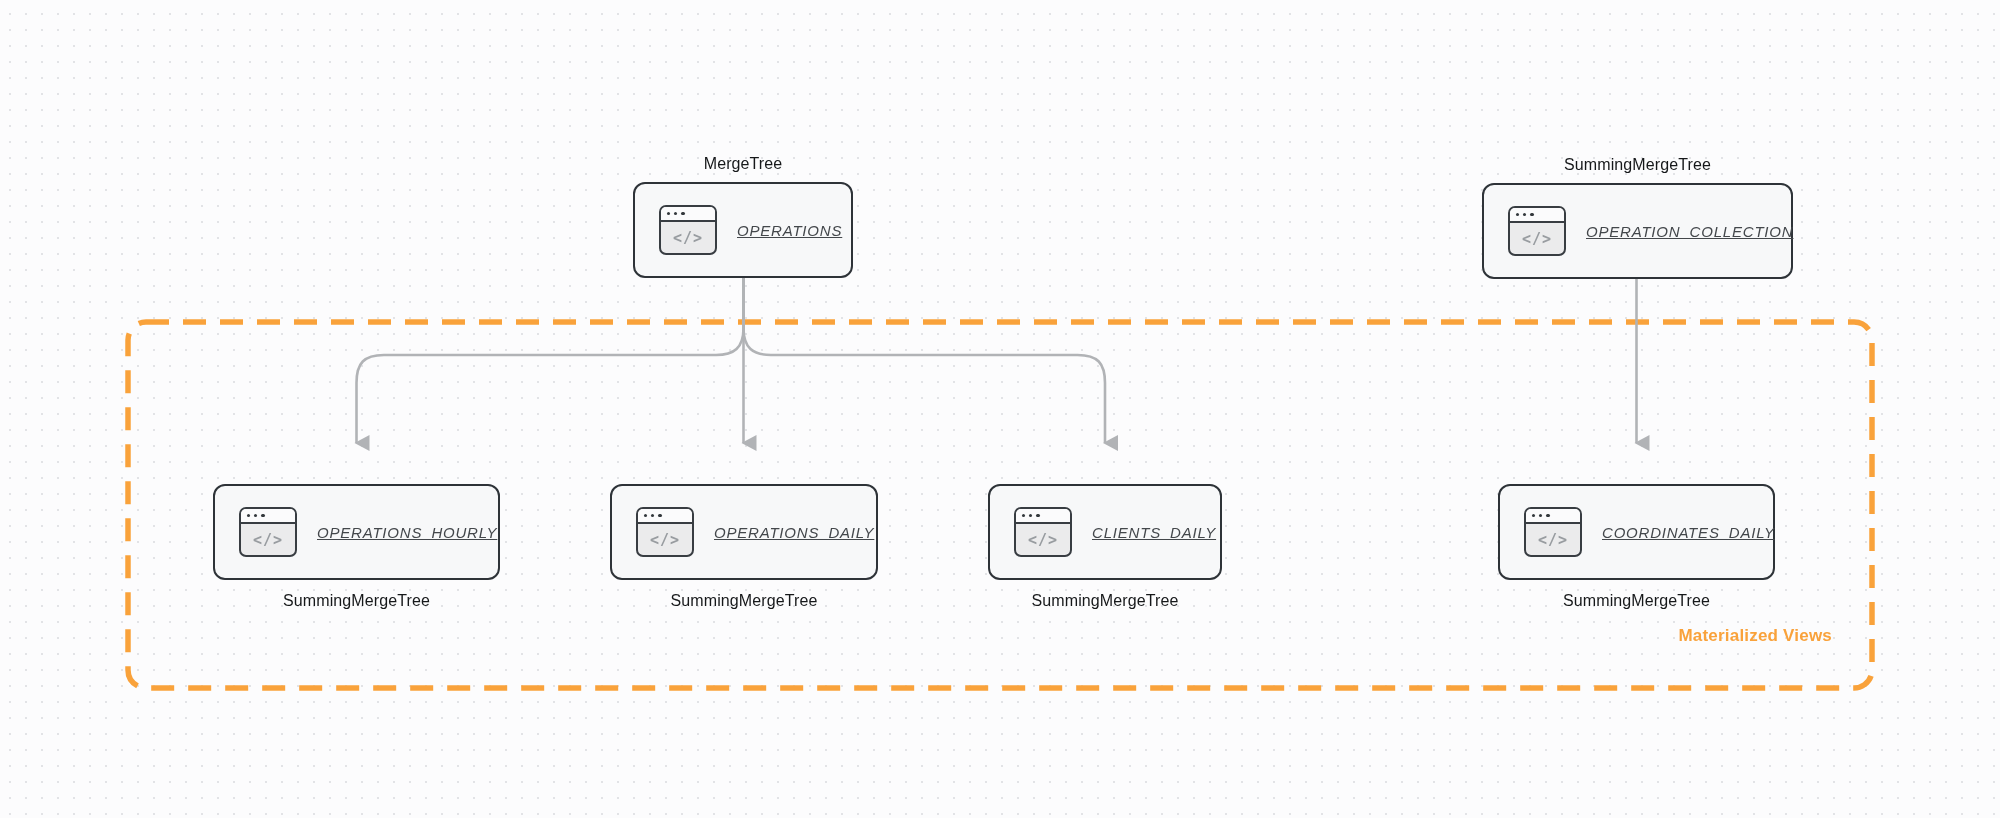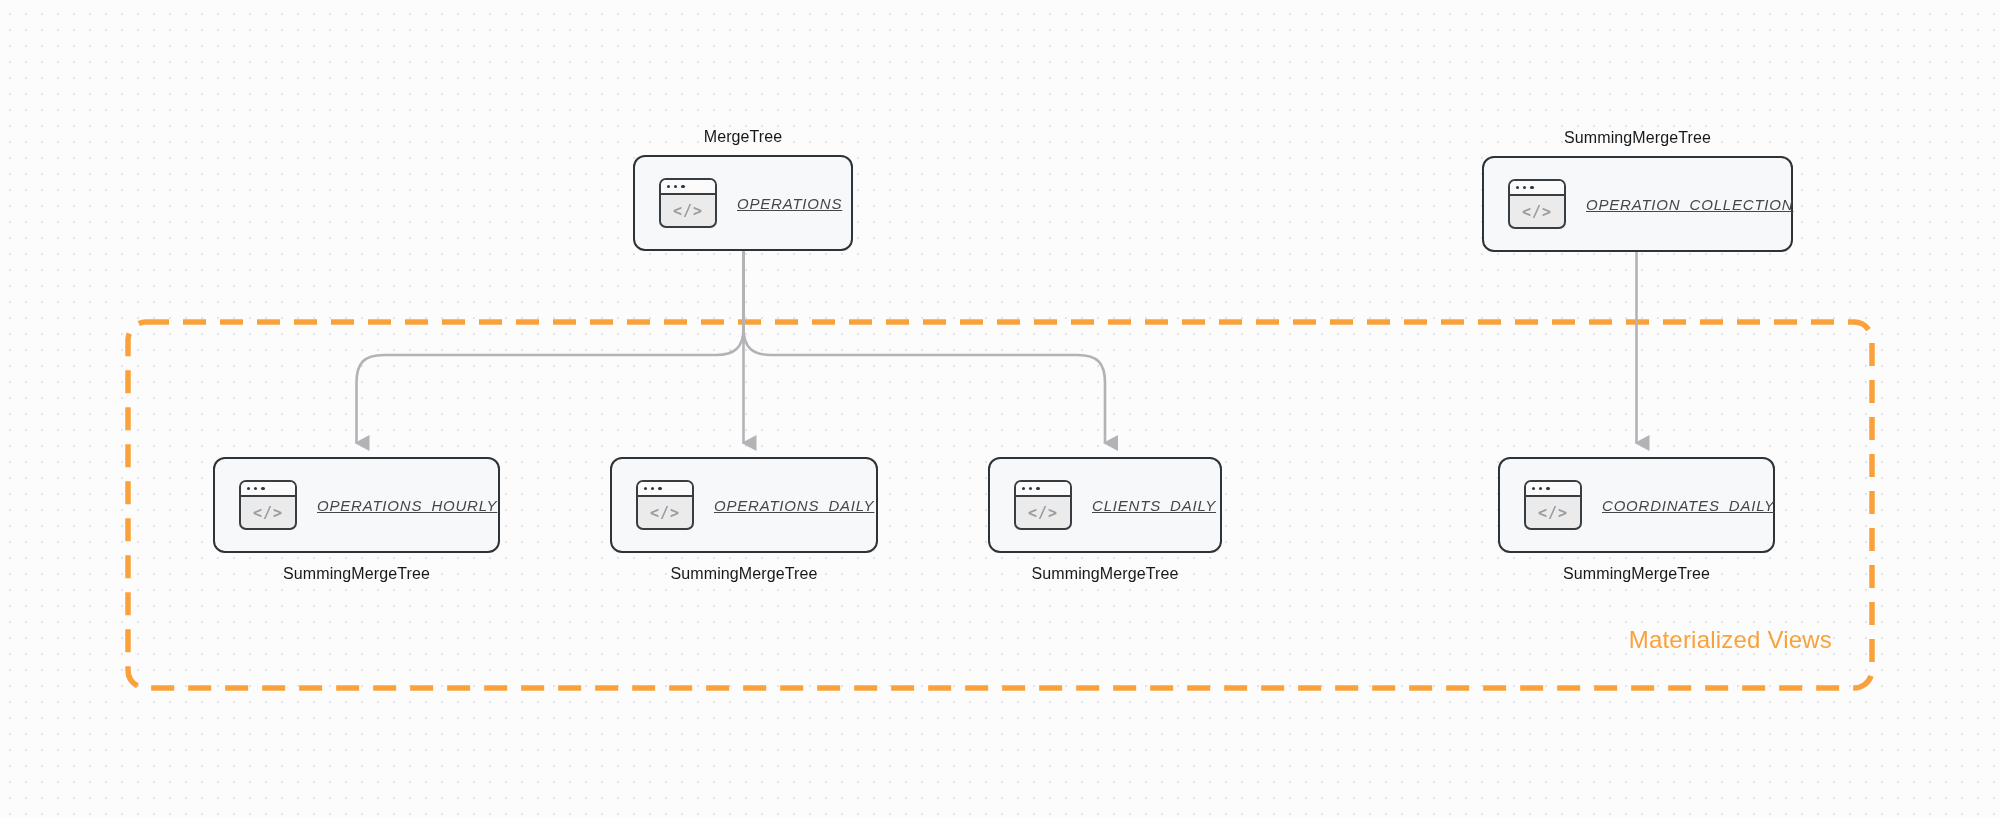--- a/index.html
+++ b/index.html
@@ -19,20 +19,21 @@
   .edges-layer {
     position: absolute;
     inset: 0;
     pointer-events: none;
   }
 
   .node-wrap {
     position: absolute;
     display: flex;
     flex-direction: column;
+    margin-top: 27px;
   }
 
   .engine-label {
     text-align: center;
     font-size: 16px;
     line-height: 21px;
     font-weight: 500;
     color: #16181a;
     letter-spacing: 0.1px;
   }
@@ -97,22 +98,22 @@
     font-size: 15px;
     font-weight: bold;
     letter-spacing: 1px;
     color: #989ca0;
   }
 
   .group-label {
     position: absolute;
     top: 626px;
     right: 168px;
-    font-size: 24px;
-    font-weight: 400;
+    font-size: 17px;
+    font-weight: 700;
     color: #F9A23B;
     letter-spacing: 0.2px;
   }
 </style>
 </head>
 <body>
 
 <div class="canvas">
 
   <svg class="edges-layer" width="2000" height="818" viewBox="0 0 2000 818">

